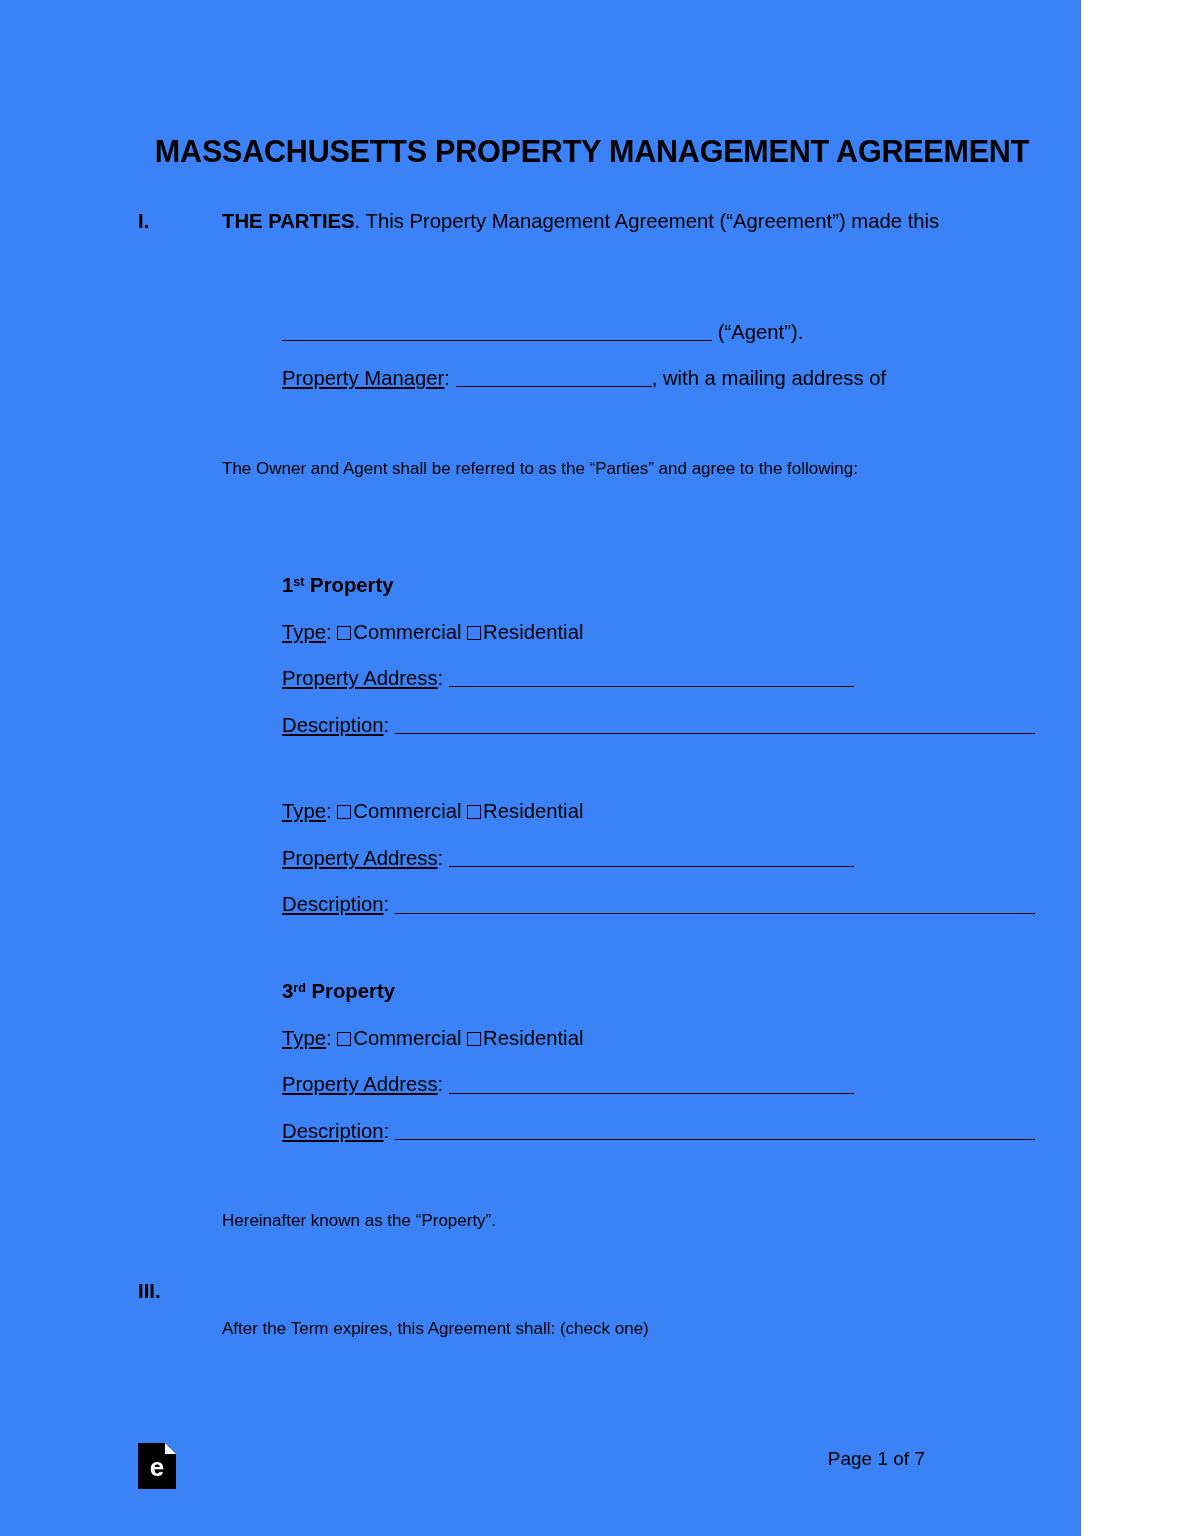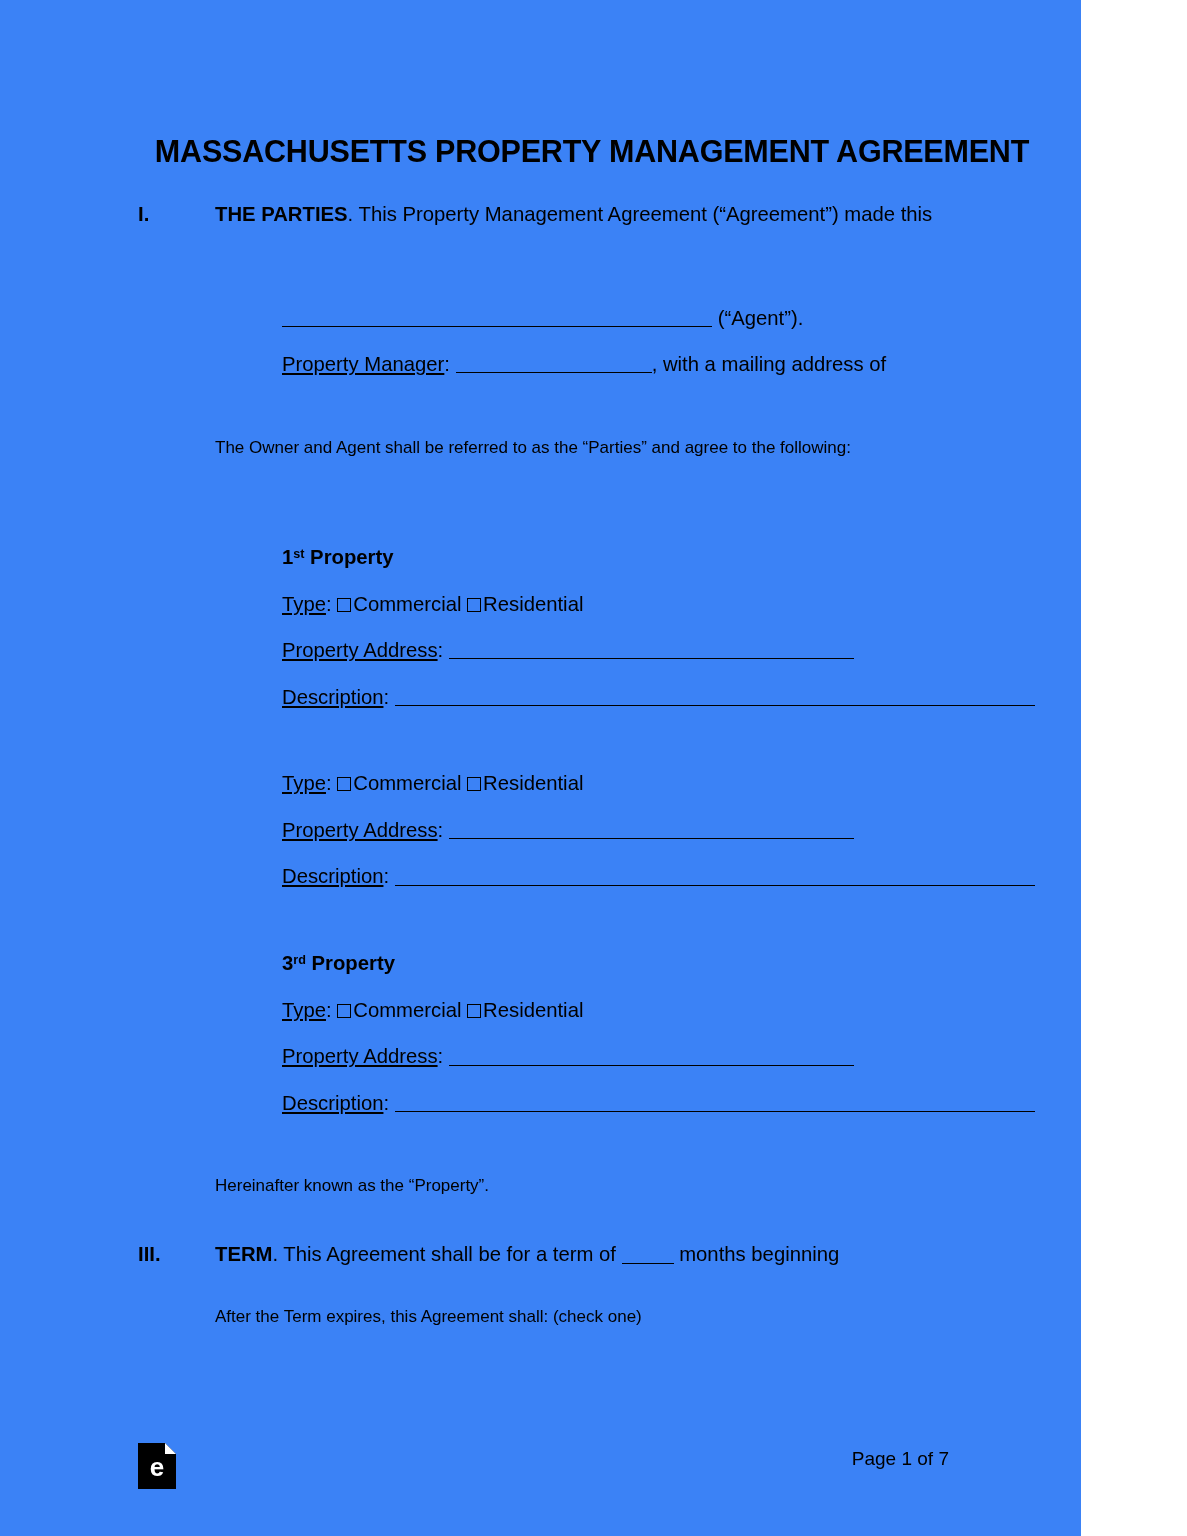--- a/index.html
+++ b/index.html
@@ -48,21 +48,21 @@
   }
   .numeral {
     position: absolute;
     left: 0;
     top: 0;
     font-weight: bold;
     font-size: 20.3px;
     line-height: 26.2px;
   }
   .clause p, .plain p {
-    margin: 5px;
+    margin: 12px;
   }
   .plain {
     font-size: 17px;
     line-height: 26.2px;
     padding-left: 72px;
   }
 
   
   .indent {
     padding-left: 144px;  
@@ -113,21 +113,21 @@
   
   .footer-logo {
     position: absolute;
     left: 138px;
     top: 1443px;
     width: 38px;
     height: 46px;
   }
   .page-num {
     position: absolute;
-    right: 132px;
+    right: 156px;
     top: 1447px;
     font-size: 19px;
     line-height: 24px;
     white-space: nowrap;
   }
 </style>
 </head>
 <body>
 
 <div class="page">
@@ -189,21 +189,20 @@
     <div class="gap-lg"></div>
 
     <div class="plain">
       <p>Hereinafter known as the “Property”.</p>
     </div>
 
     <div class="gap-lg"></div>
 
     <div class="clause">
       <span class="numeral">III.</span>
-      <p><b>TERM</b><span>. This Agreement shall be for a term of </span><span class="fill fill-mon"></span><span> months beginning</span></p>
     </div>
 
     <div class="gap-md"></div>
 
     <div class="plain">
       <p>After the Term expires, this Agreement shall: (check one)</p>
     </div>
 
   </div>
 

